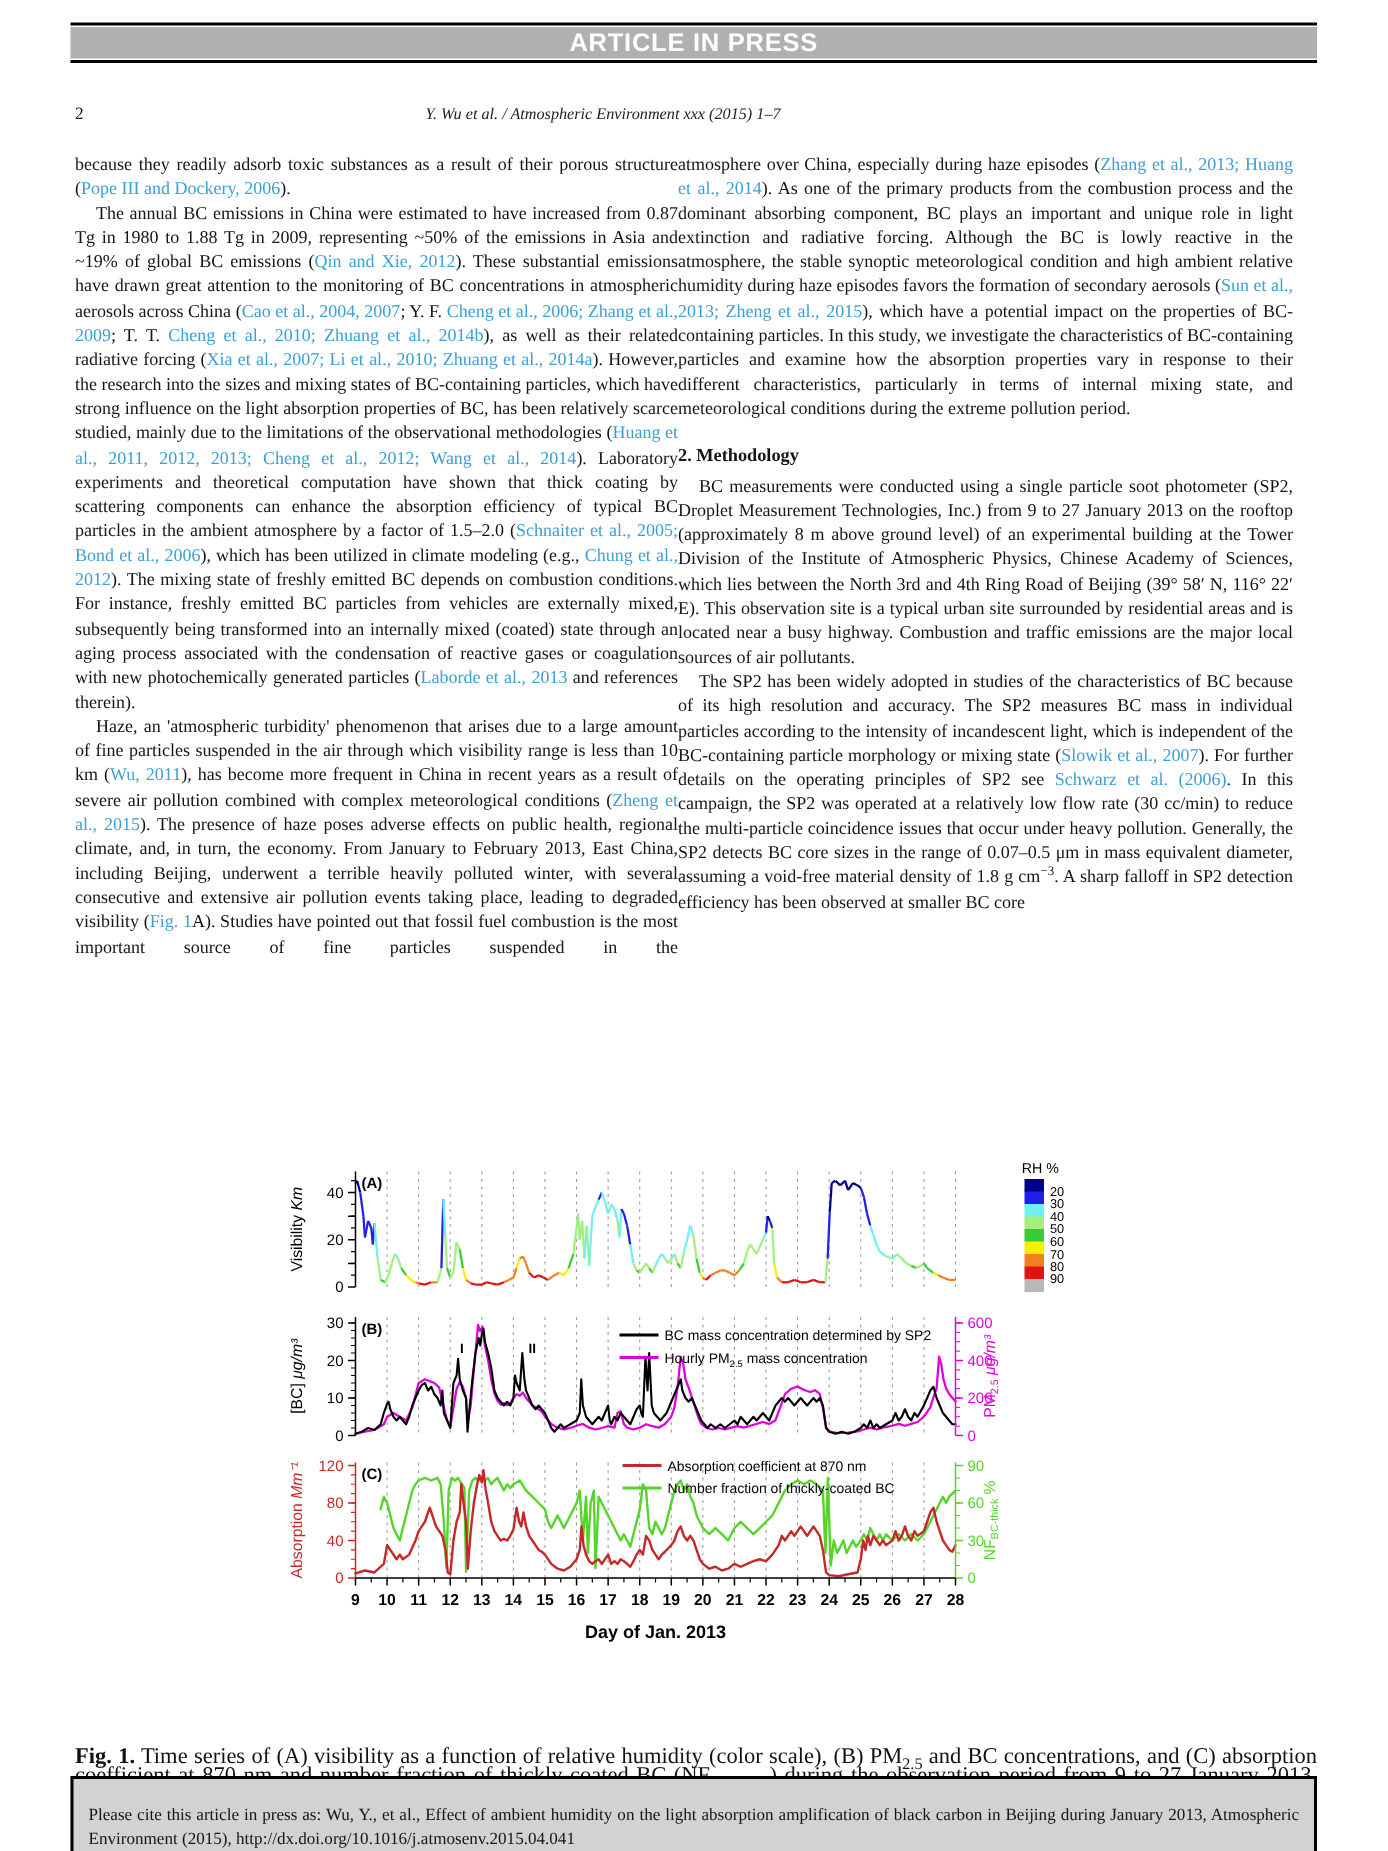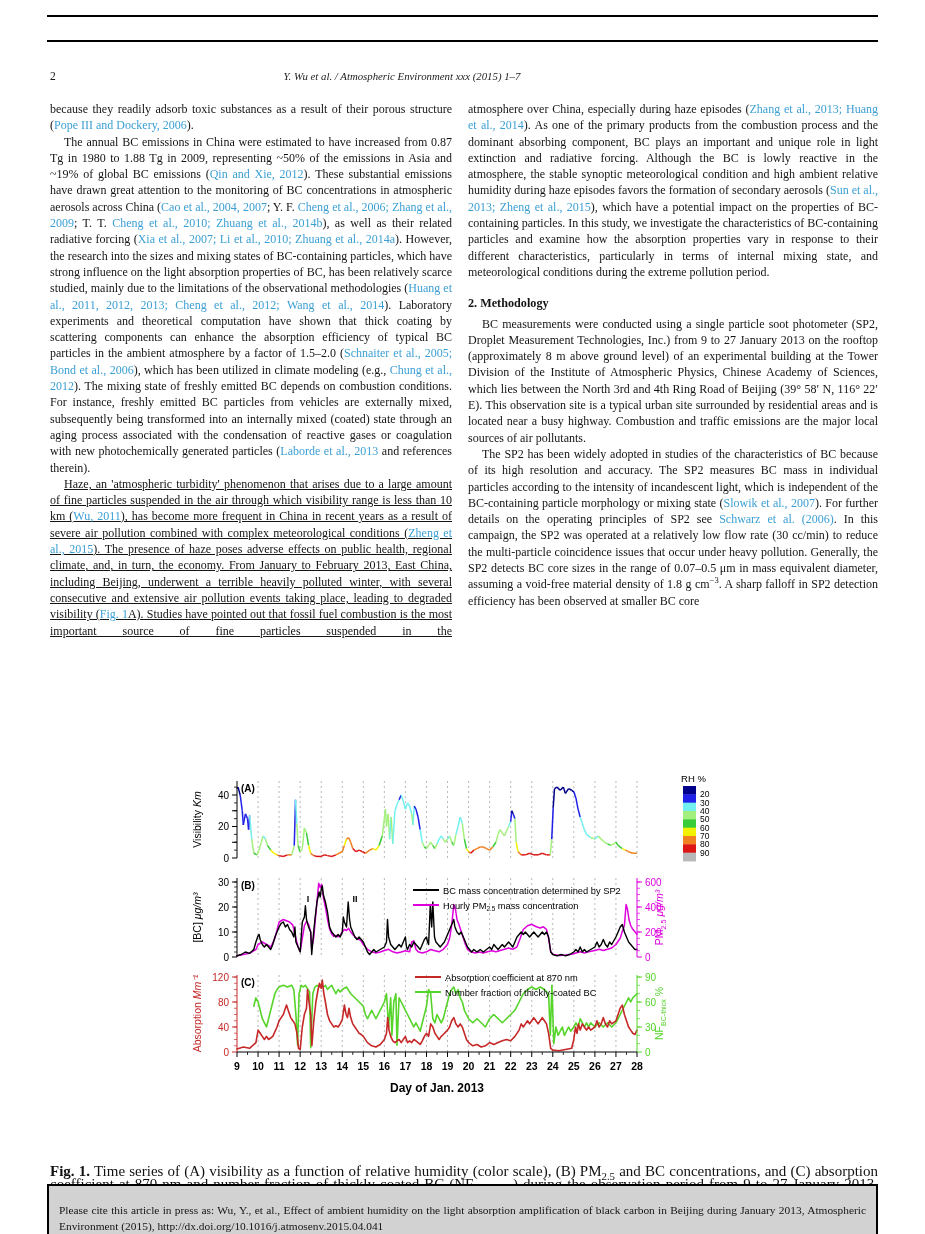--- a/index.html
+++ b/index.html
@@ -6,43 +6,46 @@
   .page{position:relative;width:925px;height:1234px;background:#fff;overflow:hidden;
         font-family:"Liberation Serif",serif;color:#141414;}
   .rule{position:absolute;left:47px;width:831px;height:2px;background:#000;}
   .banner{position:absolute;left:47px;top:18px;width:831px;height:21px;background:#b0b0b0;
           display:flex;align-items:center;justify-content:center;}
   .banner span{color:#fff;font-family:"Liberation Sans",sans-serif;font-weight:bold;
                font-size:17px;letter-spacing:.5px;}
   .pageno{position:absolute;left:50px;top:70px;font-size:11.5px;}
   .runhead{position:absolute;left:0;top:70px;width:804px;text-align:center;
            font-style:italic;font-size:10.8px;color:#222;}
-  .cols{position:absolute;left:50px;top:101px;width:828px;display:flex;gap:16px;}
+  .cols{position:absolute;left:50px;top:101px;width:828px;display:flex;gap:0;}
   .col{font-size:12px;line-height:16.3px;text-align:justify;}
   .col.left{width:402px;}
   .col.right{width:410px;}
   .col p{margin:0;}
   .col p.ind{text-indent:14px;}
-  .col p.stretch{text-align-last:justify;text-decoration:underline;}
+  .col p.stretch{text-align-last:justify;}
   .link{color:#3b9fd4;}
   h2.sect{font-size:12.2px;margin:15px 0 4px 0;font-weight:bold;}
   sub,sup{font-size:.72em;line-height:0;}
   .figwrap{position:absolute;left:185px;top:772px;width:585px;height:332px;}
   .caption{position:absolute;left:50px;top:1118px;width:828px;font-size:15px;
            line-height:13.4px;text-align:justify;color:#111;margin-top:47px;}
   .citebox{position:absolute;left:47px;top:1184px;width:807px;border:2px solid #000;
            background:#d2d2d2;padding:17px 10px;font-size:11.4px;line-height:15.5px;
            text-align:justify;}
 </style>
 </head>
 <body>
 
 <div class="page">
 
   <div class="rule" style="top:15px"></div>
+  <div class="banner">
+    <span>ARTICLE IN PRESS</span>
+  </div>
   <div class="rule" style="top:40px"></div>
 
   <div class="pageno">2</div>
   <div class="runhead">Y. Wu et al. / Atmospheric Environment xxx (2015) 1–7</div>
 
   <div class="cols">
     <div class="col left">
       <p><span>because they readily adsorb toxic substances as a result of their porous structure (</span><span class="link">Pope III and Dockery, 2006</span><span>).</span></p>
       <p class="ind"><span>The annual BC emissions in China were estimated to have increased from 0.87 Tg in 1980 to 1.88 Tg in 2009, representing ~50% of the emissions in Asia and ~19% of global BC emissions (</span><span class="link">Qin and Xie, 2012</span><span>). These substantial emissions have drawn great attention to the monitoring of BC concentrations in atmospheric aerosols across China (</span><span class="link">Cao et al., 2004, 2007</span><span>; Y. F. </span><span class="link">Cheng et al., 2006; Zhang et al., 2009</span><span>; T. T. </span><span class="link">Cheng et al., 2010; Zhuang et al., 2014b</span><span>), as well as their related radiative forcing (</span><span class="link">Xia et al., 2007; Li et al., 2010; Zhuang et al., 2014a</span><span>). However, the research into the sizes and mixing states of BC-containing particles, which have strong influence on the light absorption properties of BC, has been relatively scarce studied, mainly due to the limitations of the observational methodologies (</span><span class="link">Huang et al., 2011, 2012, 2013; Cheng et al., 2012; Wang et al., 2014</span><span>). Laboratory experiments and theoretical computation have shown that thick coating by scattering components can enhance the absorption efficiency of typical BC particles in the ambient atmosphere by a factor of 1.5–2.0 (</span><span class="link">Schnaiter et al., 2005; Bond et al., 2006</span><span>), which has been utilized in climate modeling (e.g., </span><span class="link">Chung et al., 2012</span><span>). The mixing state of freshly emitted BC depends on combustion conditions. For instance, freshly emitted BC particles from vehicles are externally mixed, subsequently being transformed into an internally mixed (coated) state through an aging process associated with the condensation of reactive gases or coagulation with new photochemically generated particles (</span><span class="link">Laborde et al., 2013</span><span> and references therein).</span></p>
       <p class="ind stretch"><span>Haze, an 'atmospheric turbidity' phenomenon that arises due to a large amount of fine particles suspended in the air through which visibility range is less than 10 km (</span><span class="link">Wu, 2011</span><span>), has become more frequent in China in recent years as a result of severe air pollution combined with complex meteorological conditions (</span><span class="link">Zheng et al., 2015</span><span>). The presence of haze poses adverse effects on public health, regional climate, and, in turn, the economy. From January to February 2013, East China, including Beijing, underwent a terrible heavily polluted winter, with several consecutive and extensive air pollution events taking place, leading to degraded visibility (</span><span class="link">Fig. 1</span><span>A). Studies have pointed out that fossil fuel combustion is the most important source of fine particles suspended in the</span></p>

